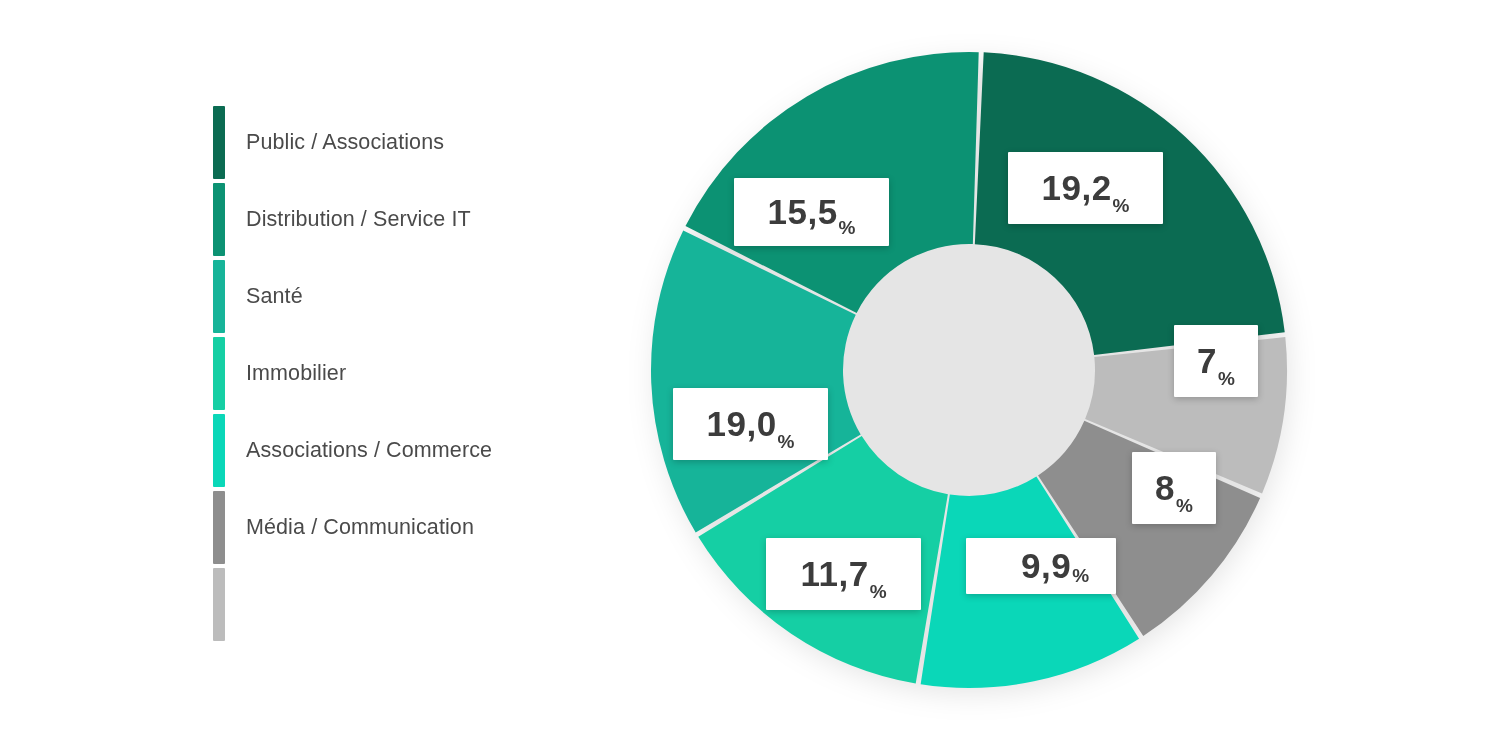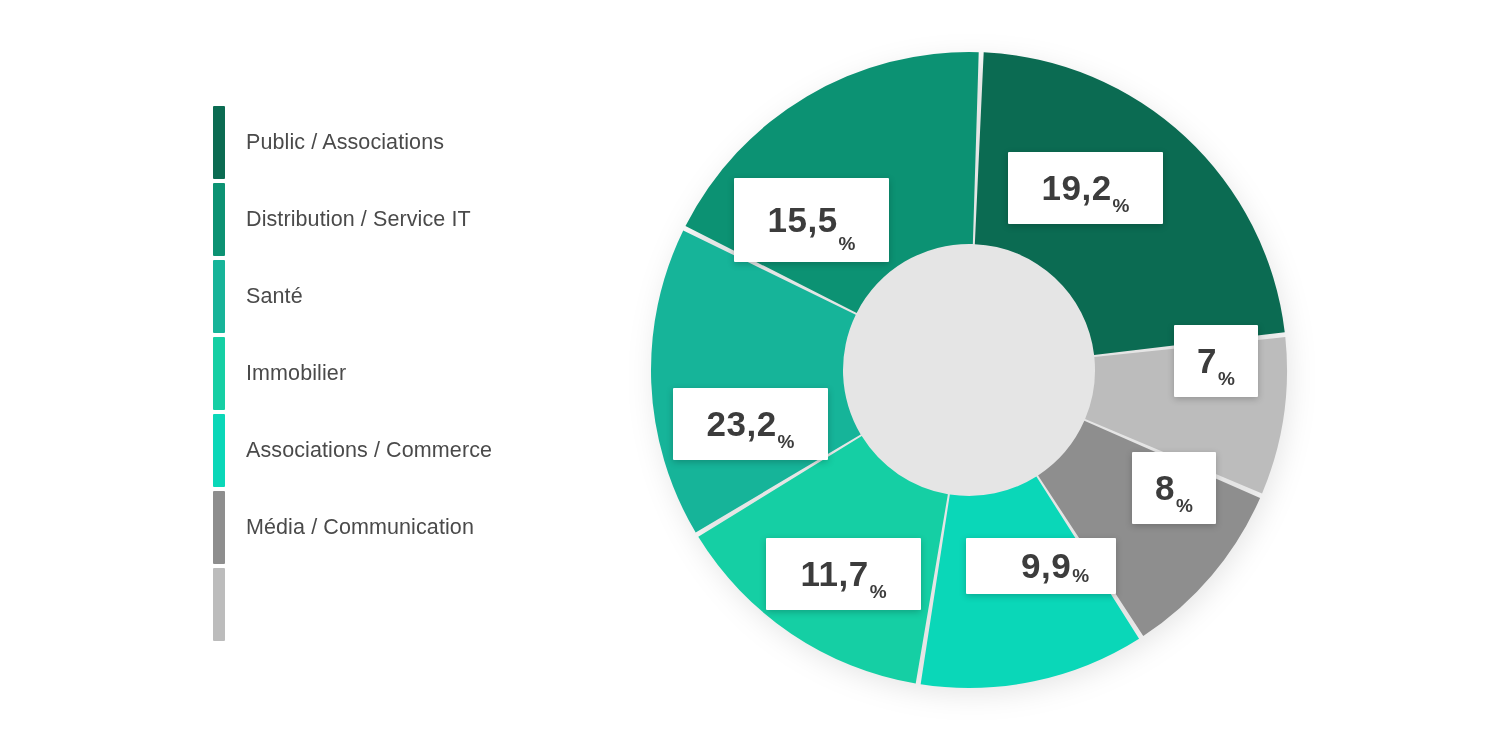--- a/index.html
+++ b/index.html
@@ -139,27 +139,27 @@
         <path d="M 46.68670339676481 482.55411991048396 A 318 318 0 0 1 34.245851973313904 180.47019355871382 L 206.77665832904893 264.7146049949621 A 126 126 0 0 0 211.70605228928417 384.40823619094647 Z" fill="#16b499"></path>
         <path d="M 36.472743697641306 175.99897592844488 A 318 318 0 0 1 329.7112472007238 2.1483181139253134 L 323.8478526644377 194.05876755457416 A 126 126 0 0 0 207.6590116537824 262.942990462214 Z" fill="#0c9273"></path>
       </svg>
   </div>
 
   <div class="value-box" style="left:1008px; top:152px; width:155px; height:72px;text-align:right;">
     <span class="value-num">19,2</span>
     <span class="value-pct">%</span>
   </div>
 
-  <div class="value-box" style="left:734px; top:178px; width:155px; height:84px;">
+  <div class="value-box" style="left:734px; top:178px; width:155px; height:68px;">
     <span class="value-num">15,5</span>
     <span class="value-pct">%</span>
   </div>
 
   <div class="value-box" style="left:673px; top:388px; width:155px; height:72px;">
-    <span class="value-num">23,2</span>
+    <span class="value-num">19,0</span>
     <span class="value-pct">%</span>
   </div>
 
   <div class="value-box" style="left:766px; top:538px; width:155px; height:72px;text-align:center;">
     <span class="value-num">11,7</span>
     <span class="value-pct">%</span>
   </div>
 
   <div class="value-box" style="left:966px; top:538px; width:150px; height:56px;padding-left:28px;">
     <span class="value-num">9,9</span>

